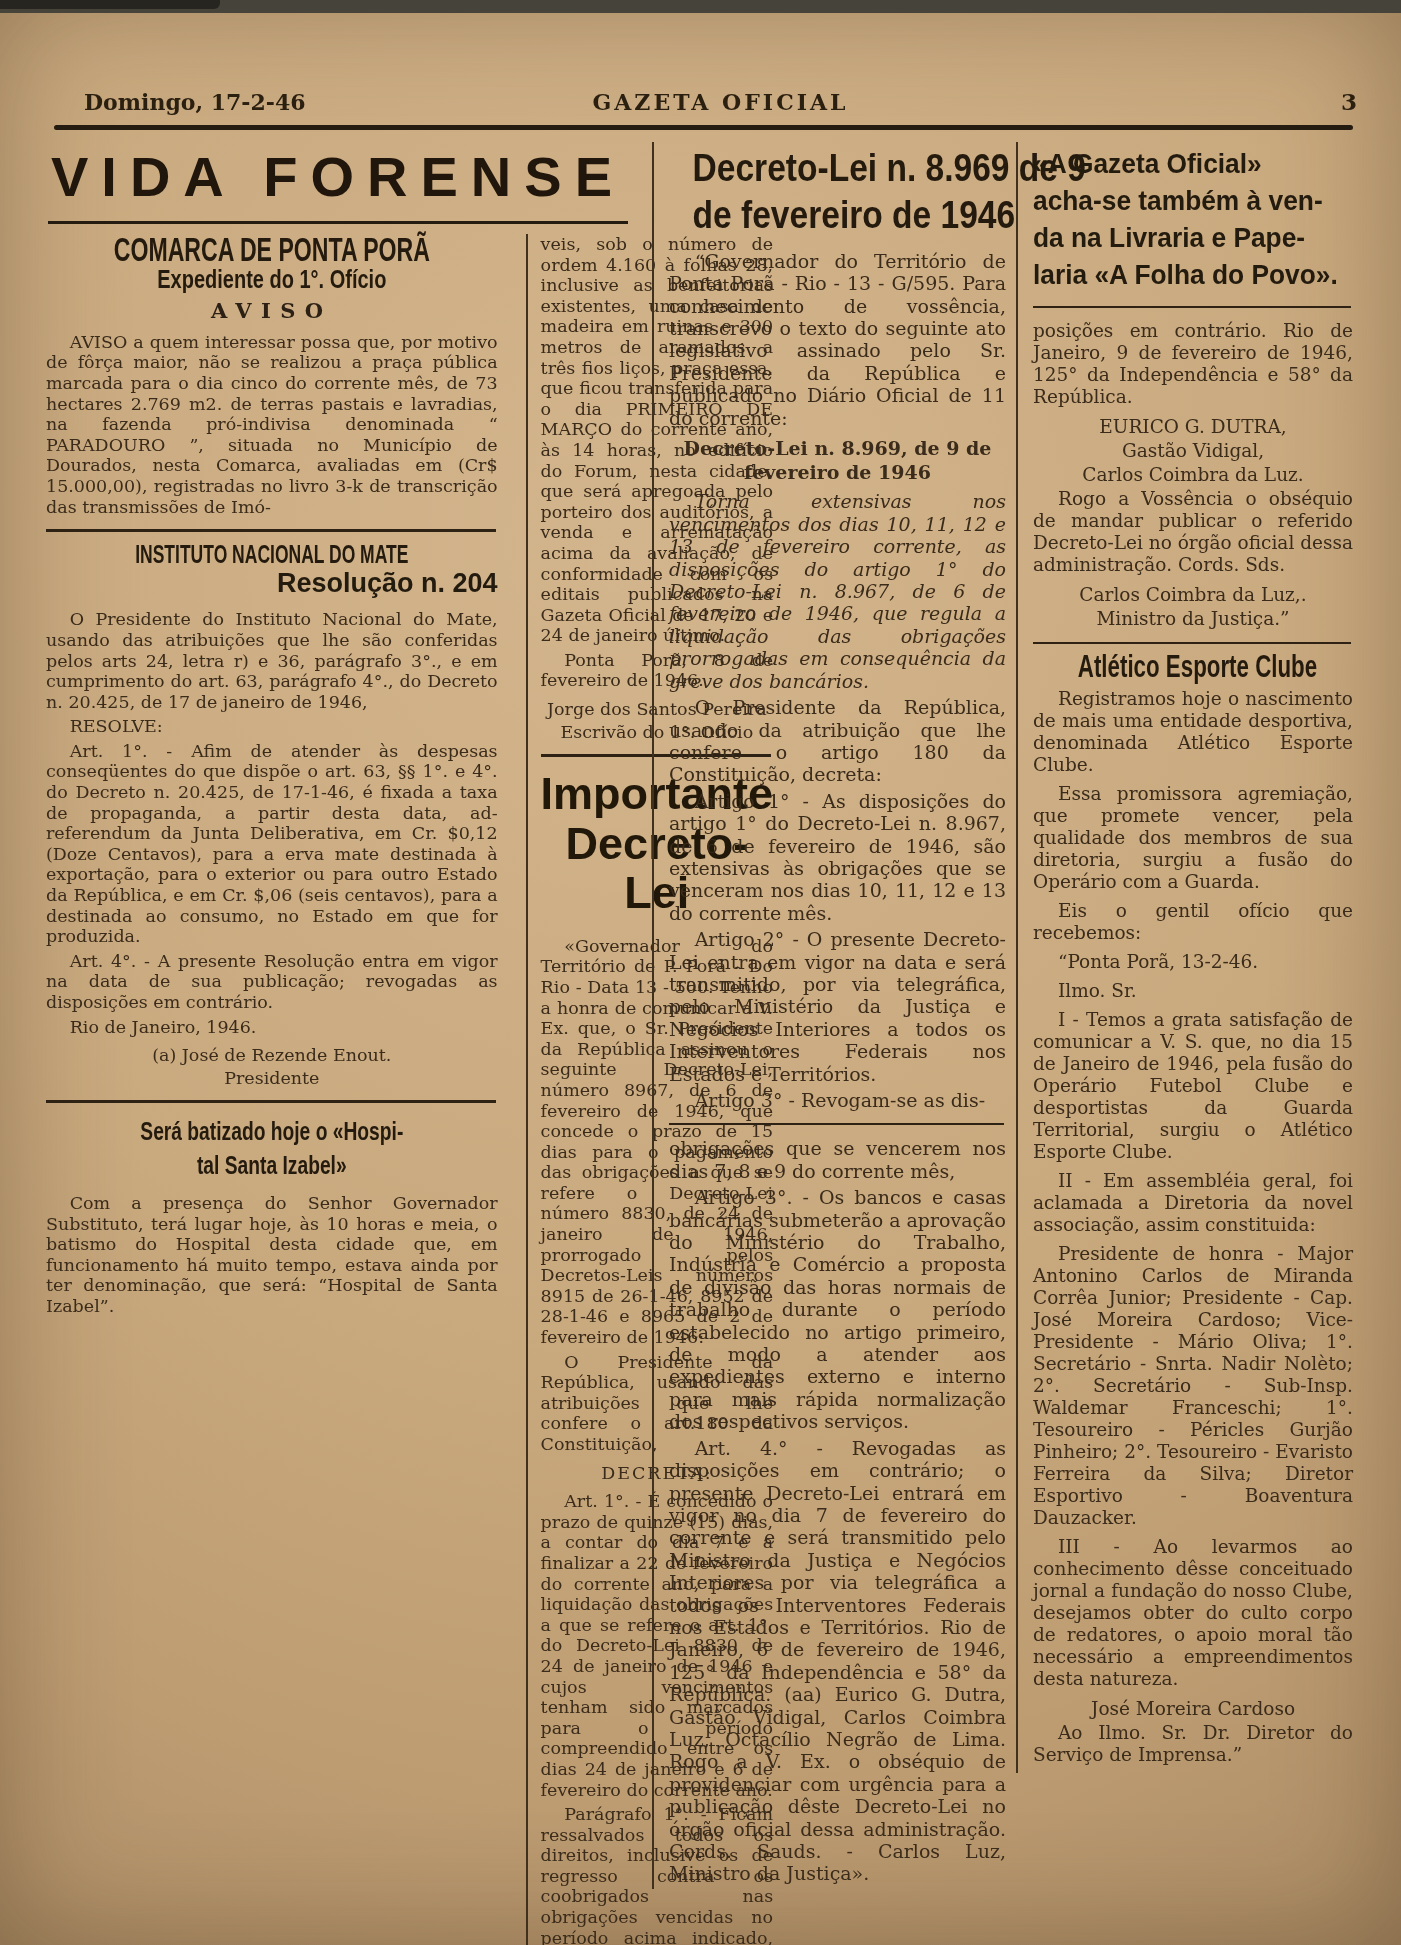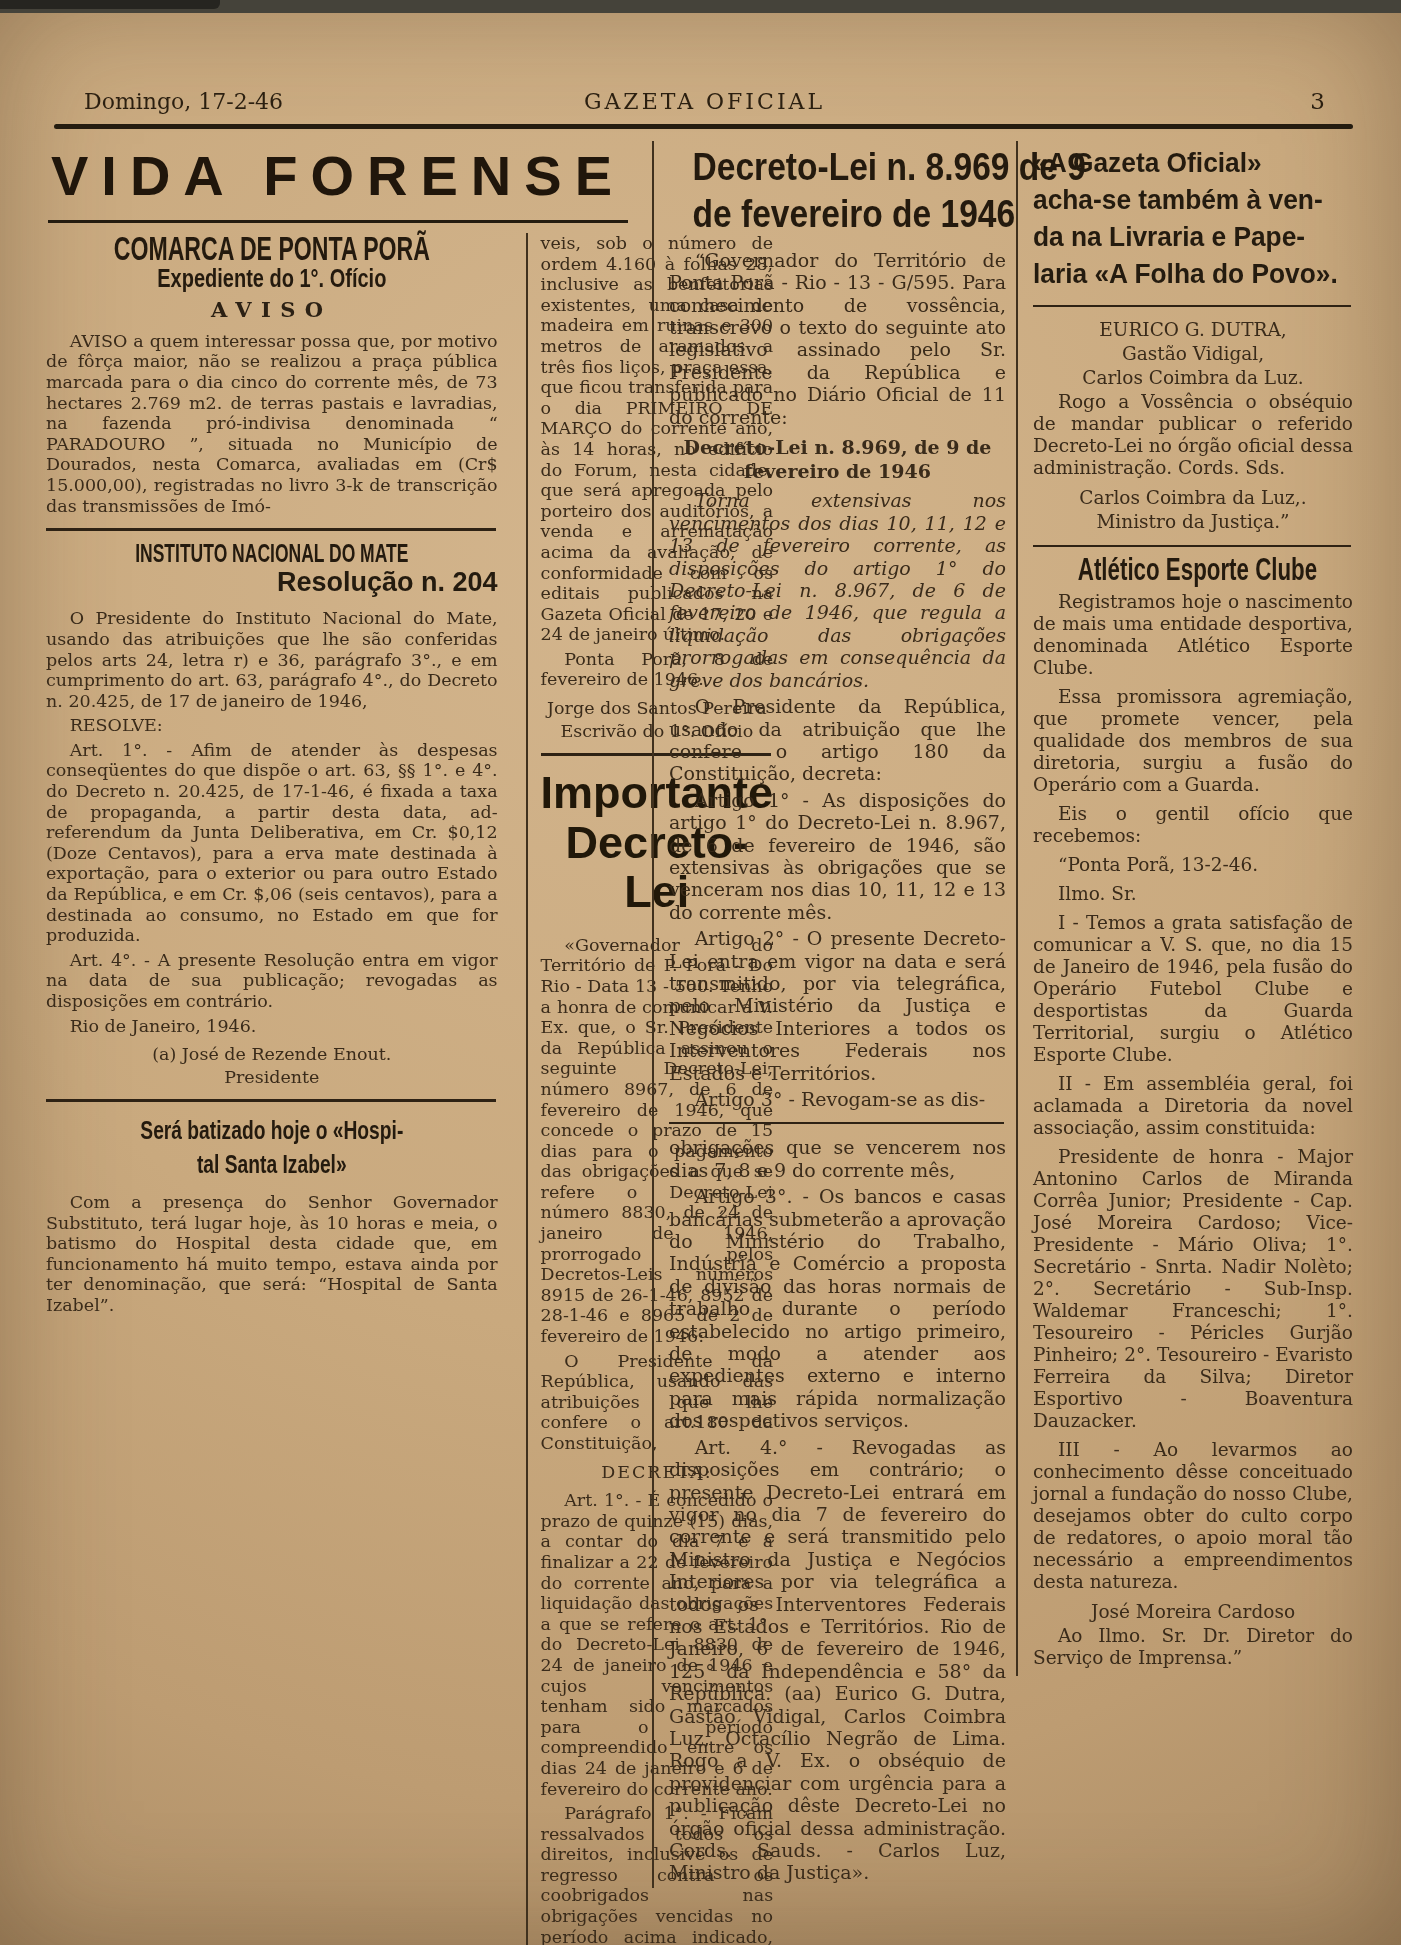--- a/index.html
+++ b/index.html
@@ -4,21 +4,21 @@
 <style>
   html,body{margin:0;padding:0;}
   .page{position:relative;width:1401px;height:1945px;overflow:hidden;
     background:radial-gradient(120% 90% at 45% 28%, #d3b58d 0%, #c9a97e 45%, #bd9c72 72%, #a3855f 100%);
     font-family:"DejaVu Serif","Liberation Serif",serif;color:#3a2b1a;
     box-shadow:inset 0 0 120px rgba(60,40,20,.35);}
   .scan-strip{position:absolute;top:0;left:0;right:0;height:13px;background:#45433a;}
   .scan-blot{position:absolute;top:0;left:0;width:220px;height:9px;background:#262520;border-radius:0 0 6px 0;}
 
   .hdr{display:grid;grid-template-columns:1fr auto 1fr;align-items:baseline;
-    padding:88px 76px 0 84px;font-weight:normal;font-size:22px;color:#2b1f10;}
+    padding:88px 44px 0 84px;font-weight:bold;font-size:22px;color:#2b1f10;}
   .hdr .c{ text-align:center;letter-spacing:3px;}
   .hdr .r{ text-align:right;font-size:23px;}
   .hdr-rule{margin:10px 48px 0 54px;border-top:5px solid #241c10;border-radius:3px;}
 
   .main{display:grid;grid-template-columns:606px 364px 337px;padding:12px 44px 0 46px;align-items:start;}
 
   
   .vida{font-family:"Liberation Sans","DejaVu Sans",sans-serif;font-weight:bold;font-size:56px;
     letter-spacing:13px;color:#20160b;text-align:center;white-space:nowrap;
     border-bottom:3px solid #241c10;padding:2px 0 12px;margin:0 24px 10px 2px;}
@@ -144,20 +144,21 @@
 
     <div class="col4">
       <div class="gbox">
         <div>«A Gazeta Oficial»</div>
         <div>acha-se também à ven-</div>
         <div>da na Livraria e Pape-</div>
         <div>laria «A Folha do Povo».</div>
       </div>
       <div class="rule"></div>
 
+      <p class="p ni">posições em contrário. Rio de Janeiro, 9 de fevereiro de 1946, 125° da Independência e 58° da República.</p>
       <div class="sig">EURICO G. DUTRA,</div>
       <div class="sig" style="margin-top:0;">Gastão Vidigal,</div>
       <div class="sig" style="margin-top:0;">Carlos Coimbra da Luz.</div>
       <p class="p">Rogo a Vossência o obséquio de mandar publicar o referido Decreto-Lei no órgão oficial dessa administração. Cords. Sds.</p>
       <div class="sig">Carlos Coimbra da Luz,.</div>
       <div class="sigrole">Ministro da Justiça.”</div>
 
       <div class="rule"></div>
 
       <span class="cnd atl-title">Atlético Esporte Clube</span>

